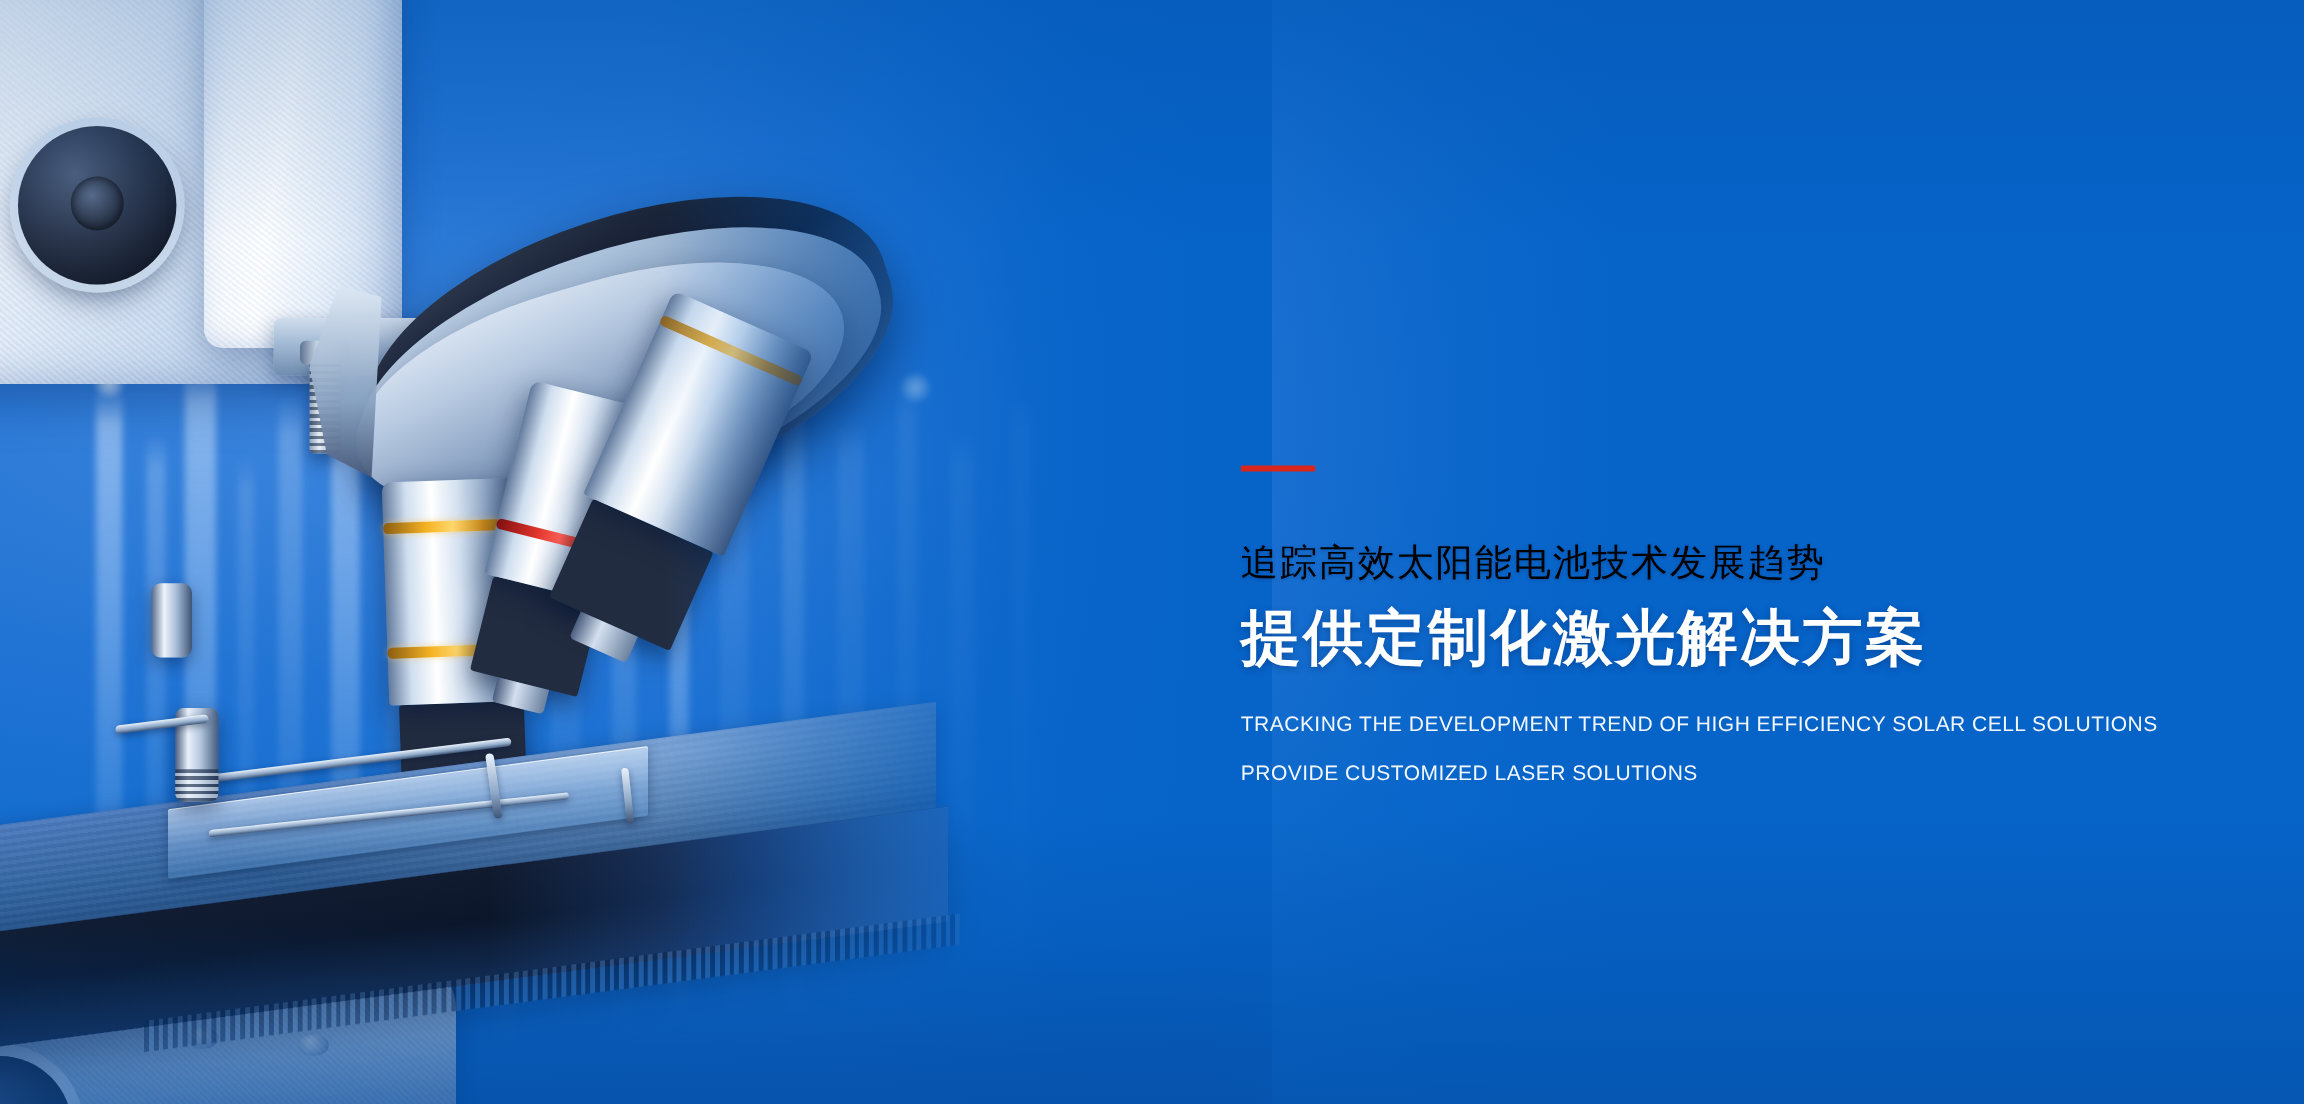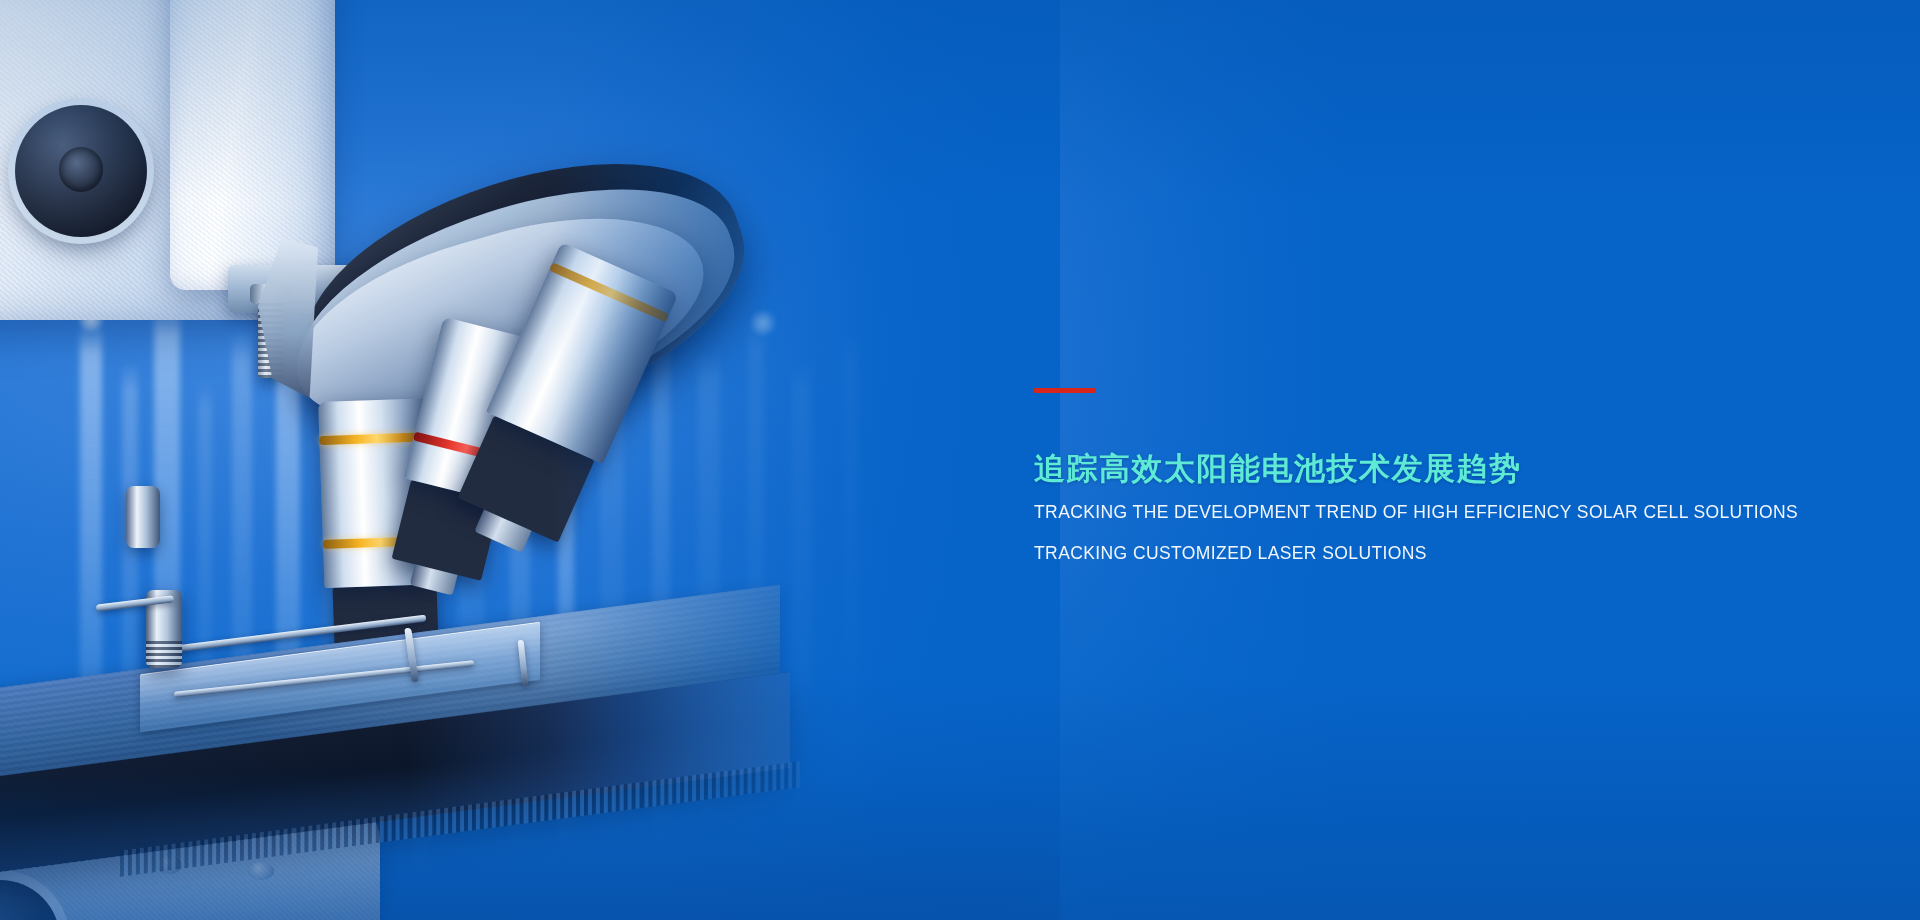--- a/index.html
+++ b/index.html
@@ -287,23 +287,23 @@
     position:absolute;
     left:1034px; top:388px; width:820px;
   }
   .accent-rule{
     width:62px; height:5px; border-radius:1px;
     background:#d8261d;
     margin:0 0 58px 0;
   }
   .subhead{
     font-size:31px;
-    font-weight:700;
+    font-weight:400;
     letter-spacing:1.5px;
-    color:#5eead4;
+    color:#000000;
     line-height:1.15;
     margin:0 0 16px 0;
     font-family:"Liberation Sans","DejaVu Sans",sans-serif;
     text-shadow:0 1px 3px rgba(2,30,80,.30);
   }
   .headline{
     font-size:50px;
     font-weight:700;
     letter-spacing:2px;
     color:#ffffff;
@@ -417,17 +417,18 @@
   </div>
 
   <div class="photo-blur"></div>
   <div class="photo-fade-bottom"></div>
   <div class="bg-right-flat"></div>
   <div class="bg-vignette"></div>
 
   <div class="content">
     <div class="accent-rule"></div>
     <h2 class="subhead">追踪高效太阳能电池技术发展趋势</h2>
+    <h1 class="headline">提供定制化激光解决方案</h1>
     <p class="en-line">TRACKING THE DEVELOPMENT TREND OF HIGH EFFICIENCY SOLAR CELL SOLUTIONS</p>
-    <p class="en-line">TRACKING CUSTOMIZED LASER SOLUTIONS</p>
+    <p class="en-line">PROVIDE CUSTOMIZED LASER SOLUTIONS</p>
   </div>
 
 </div>
 
 </body></html>

